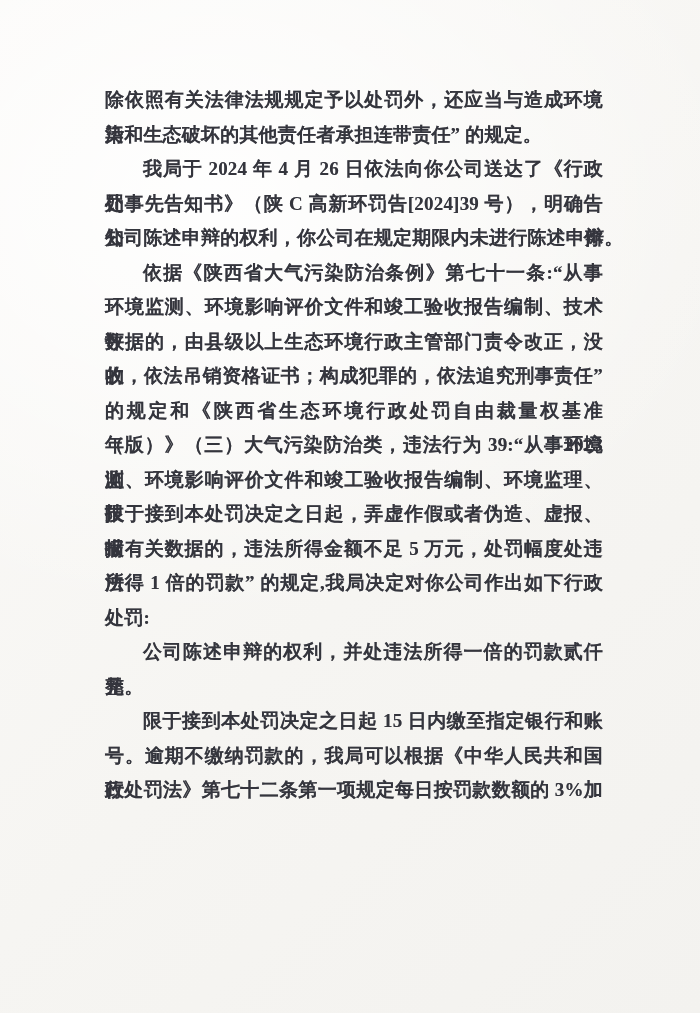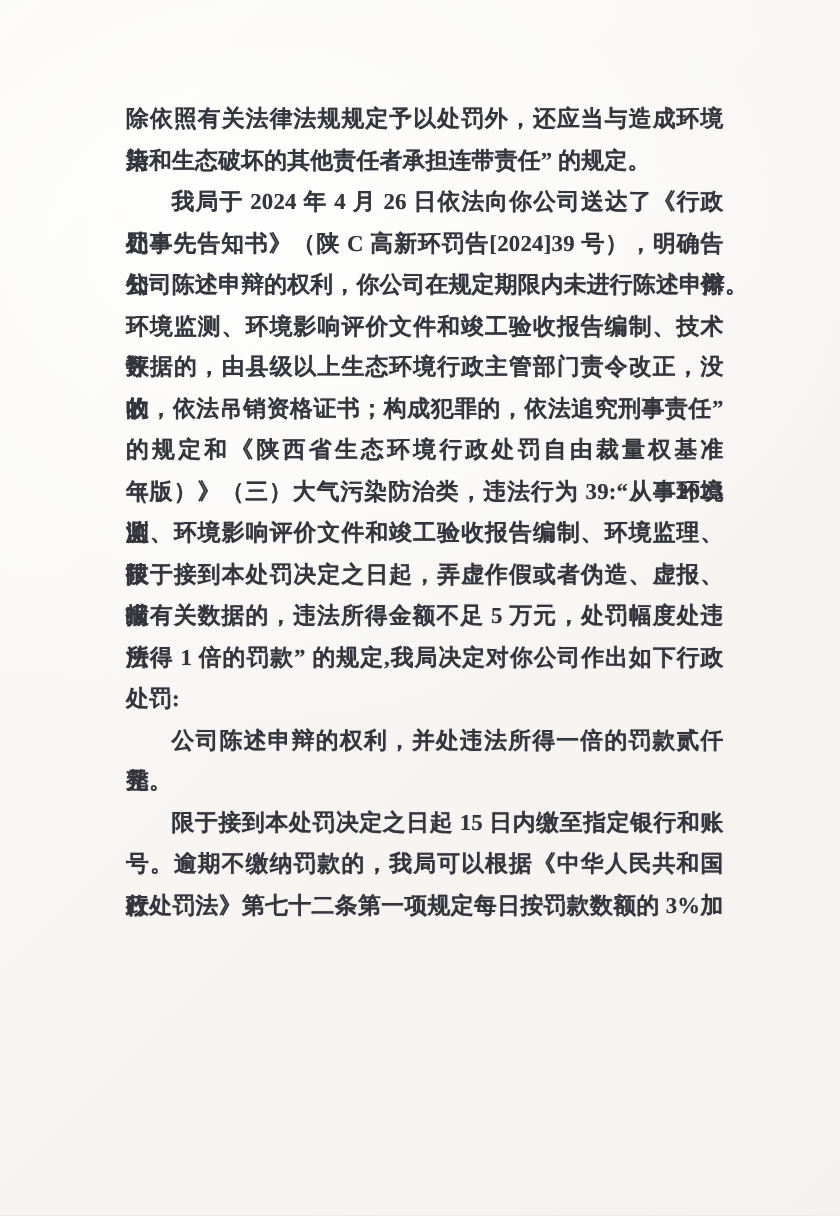--- a/index.html
+++ b/index.html
@@ -53,20 +53,21 @@
 </head>
 <body>
 
 <div class="page">
   <div class="textblock">
       <p class="line justify-wrap">除依照有关法律法规规定予以处罚外，还应当与造成环境污</p>
       <p class="line para-end">染和生态破坏的其他责任者承担连带责任” 的规定。</p>
       <p class="line indent justify-wrap">我局于 2024 年 4 月 26 日依法向你公司送达了《行政处</p>
       <p class="line justify-wrap">罚事先告知书》（陕 C 高新环罚告[2024]39 号），明确告知你</p>
       <p class="line para-end">公司陈述申辩的权利，你公司在规定期限内未进行陈述申辩。</p>
+      <p class="line indent justify-wrap">依据《陕西省大气污染防治条例》第七十一条:“从事</p>
       <p class="line justify-wrap">环境监测、环境影响评价文件和竣工验收报告编制、技术评</p>
       <p class="line justify-wrap">数据的，由县级以上生态环境行政主管部门责令改正，没收</p>
       <p class="line justify-wrap">的，依法吊销资格证书；构成犯罪的，依法追究刑事责任”</p>
       <p class="line justify-wrap">的规定和《陕西省生态环境行政处罚自由裁量权基准（2023</p>
       <p class="line justify-wrap">年版）》（三）大气污染防治类，违法行为 39:“从事环境监</p>
       <p class="line justify-wrap">测、环境影响评价文件和竣工验收报告编制、环境监理、技</p>
       <p class="line justify-wrap">限于接到本处罚决定之日起，弄虚作假或者伪造、虚报、瞒</p>
       <p class="line justify-wrap">报有关数据的，违法所得金额不足 5 万元，处罚幅度处违法</p>
       <p class="line justify-wrap">所得 1 倍的罚款” 的规定,我局决定对你公司作出如下行政</p>
       <p class="line para-end">处罚:</p>

